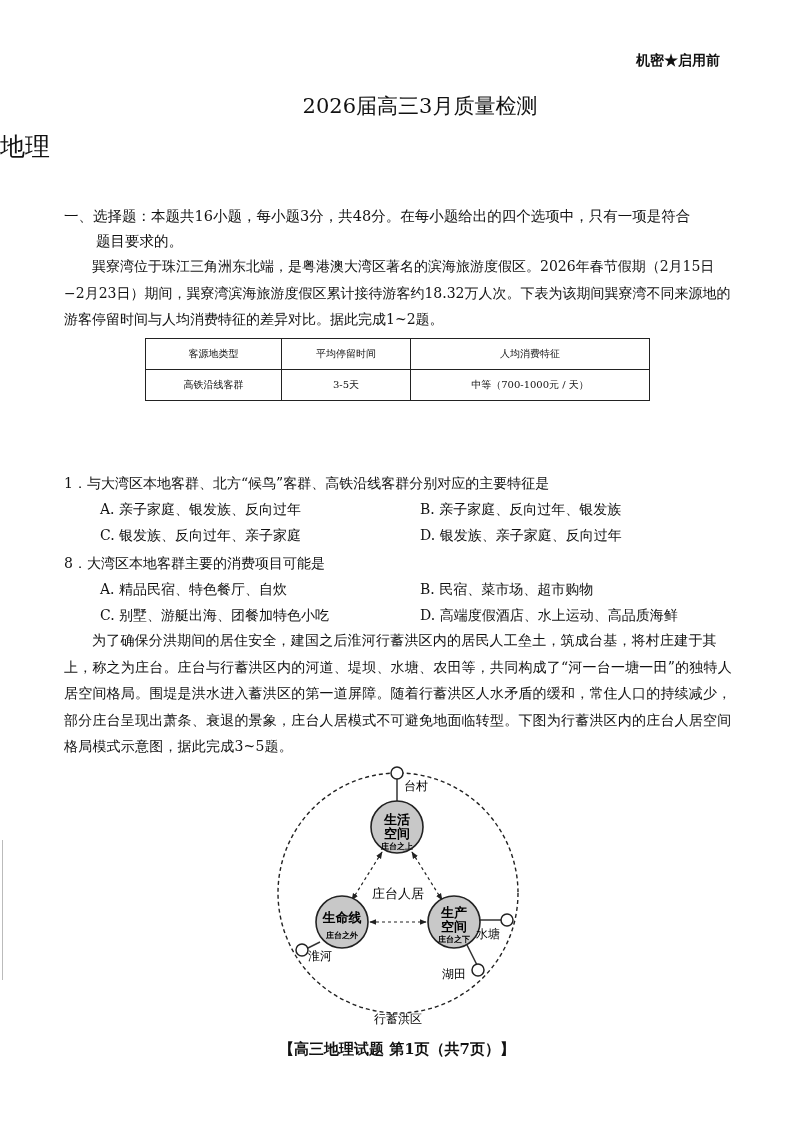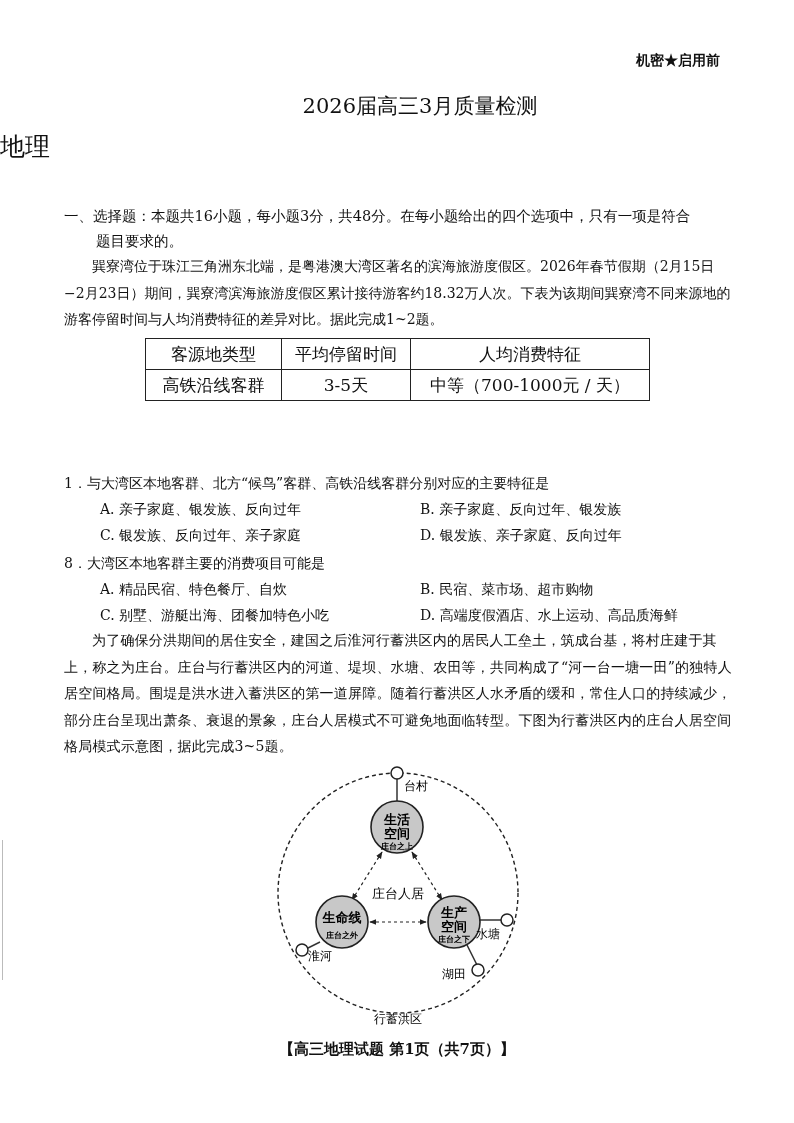--- a/index.html
+++ b/index.html
@@ -8,21 +8,21 @@
   .abs { position:absolute; }
   .conf { left:636px; top:52px; font-size:14px; font-weight:bold; letter-spacing:0; }
   .title { left:0; width:794px; top:92px; text-align:center; font-size:21px;padding-left:23px; }
   .subject { left:0; width:794px; top:130px; text-align:left; font-size:25px; }
   .sec { left:64px; top:204px; width:680px; font-size:14.5px; line-height:25px; font-weight:normal; }
   .sec .indent { padding-left:32px; display:block; }
   .para { left:64px; width:670px; font-size:14px; line-height:26.5px; text-indent:28px; }
   .p1 { top:253px; }
   .p2 { top:627px; line-height:26.5px; letter-spacing:0.2px; }
   table.tbl { position:absolute; left:145px; top:338px; width:505px; border-collapse:collapse;
-              font-size:17px;padding-left:12px; }
+              font-size:10px;padding-left:12px; }
   table.tbl td { border:1px solid #222; text-align:center; height:30px; padding:0; }
   table.tbl td.c1 { width:135px; }
   table.tbl td.c2 { width:128px; }
   .q { left:64px; width:680px; font-size:14px; line-height:26px; }
   .q .stem { display:block; }
   .q .opts { display:grid; grid-template-columns:320px 320px; padding-left:36px; }
   .q1 { top:470px; }
   .q2 { top:550px; }
   .footer { left:0; width:794px; top:1040px; text-align:center; font-size:15px; font-weight:bold; }
   .scanline { left:2px; top:840px; width:1px; height:140px; background:#bbb; }

